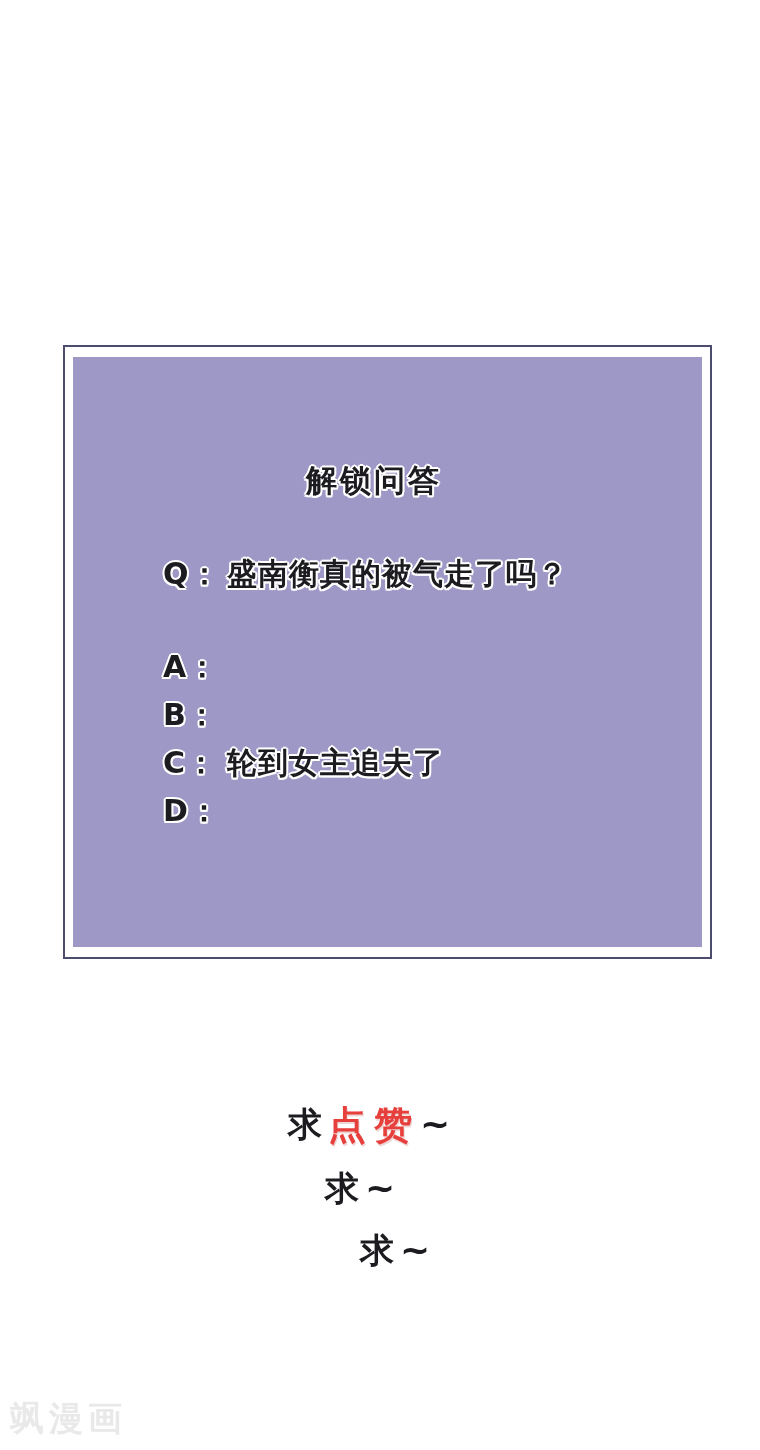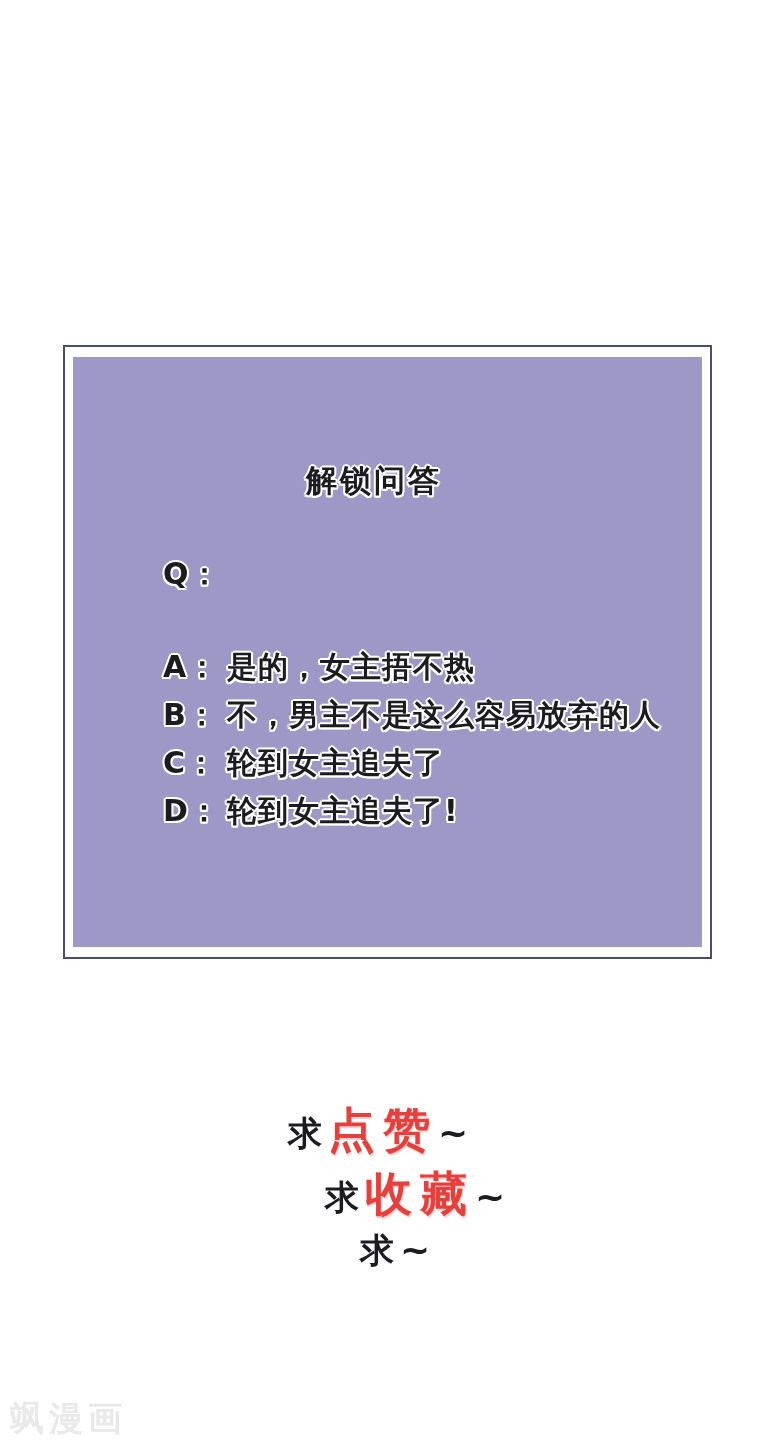--- a/index.html
+++ b/index.html
@@ -77,21 +77,21 @@
   .appeal-3 { left: 360px; top: 1232px; }
   .appeal-prefix {
     font-size: 34px;
     font-weight: 900;
     color: #1b1b20;
     line-height: 1;
     margin-right: 6px;
     padding-bottom: 3px;
   }
   .appeal-word {
-    font-size: 47px;
+    font-size: 38px;
     font-weight: 900;
     color: #e7403c;
     letter-spacing: 8px;
     line-height: 1;
     text-shadow: 1px 2px 0 rgba(150, 30, 30, 0.18);
     text-align: right;
   }
   .appeal-tilde {
     font-size: 36px;
     font-weight: 900;
@@ -117,54 +117,51 @@
 
 <div class="page">
 
   <div class="qa-box">
     <div class="qa-fill">
 
       <div class="qa-title outline">解锁问答</div>
 
       <div class="qa-row row-q outline">
         <span class="qa-prefix">Q：</span>
+        <span class="qa-text">盛南衡真的被气走了吗？</span>
       </div>
 
       <div class="qa-row row-a outline">
         <span class="qa-prefix">A：</span>
-        <span class="qa-text">是的，女主捂不热</span>
       </div>
 
       <div class="qa-row row-b outline">
         <span class="qa-prefix">B：</span>
-        <span class="qa-text">不，男主不是这么容易放弃的人</span>
       </div>
 
       <div class="qa-row row-c outline">
         <span class="qa-prefix">C：</span>
         <span class="qa-text">轮到女主追夫了</span>
       </div>
 
       <div class="qa-row row-d outline">
         <span class="qa-prefix">D：</span>
-        <span class="qa-text">轮到女主追夫了!</span>
       </div>
 
     </div>
   </div>
 
   <div class="appeal-line appeal-1">
     <span class="appeal-prefix">求</span>
     <span class="appeal-word">点赞</span>
     <span class="appeal-tilde">~</span>
   </div>
 
   <div class="appeal-line appeal-2">
     <span class="appeal-prefix">求</span>
-    <span class="appeal-word">收藏</span>
     <span class="appeal-tilde">~</span>
   </div>
 
   <div class="appeal-line appeal-3">
     <span class="appeal-prefix">求</span>
     <span class="appeal-tilde">~</span>
   </div>
 
   <div class="watermark">飒漫画</div>
 

